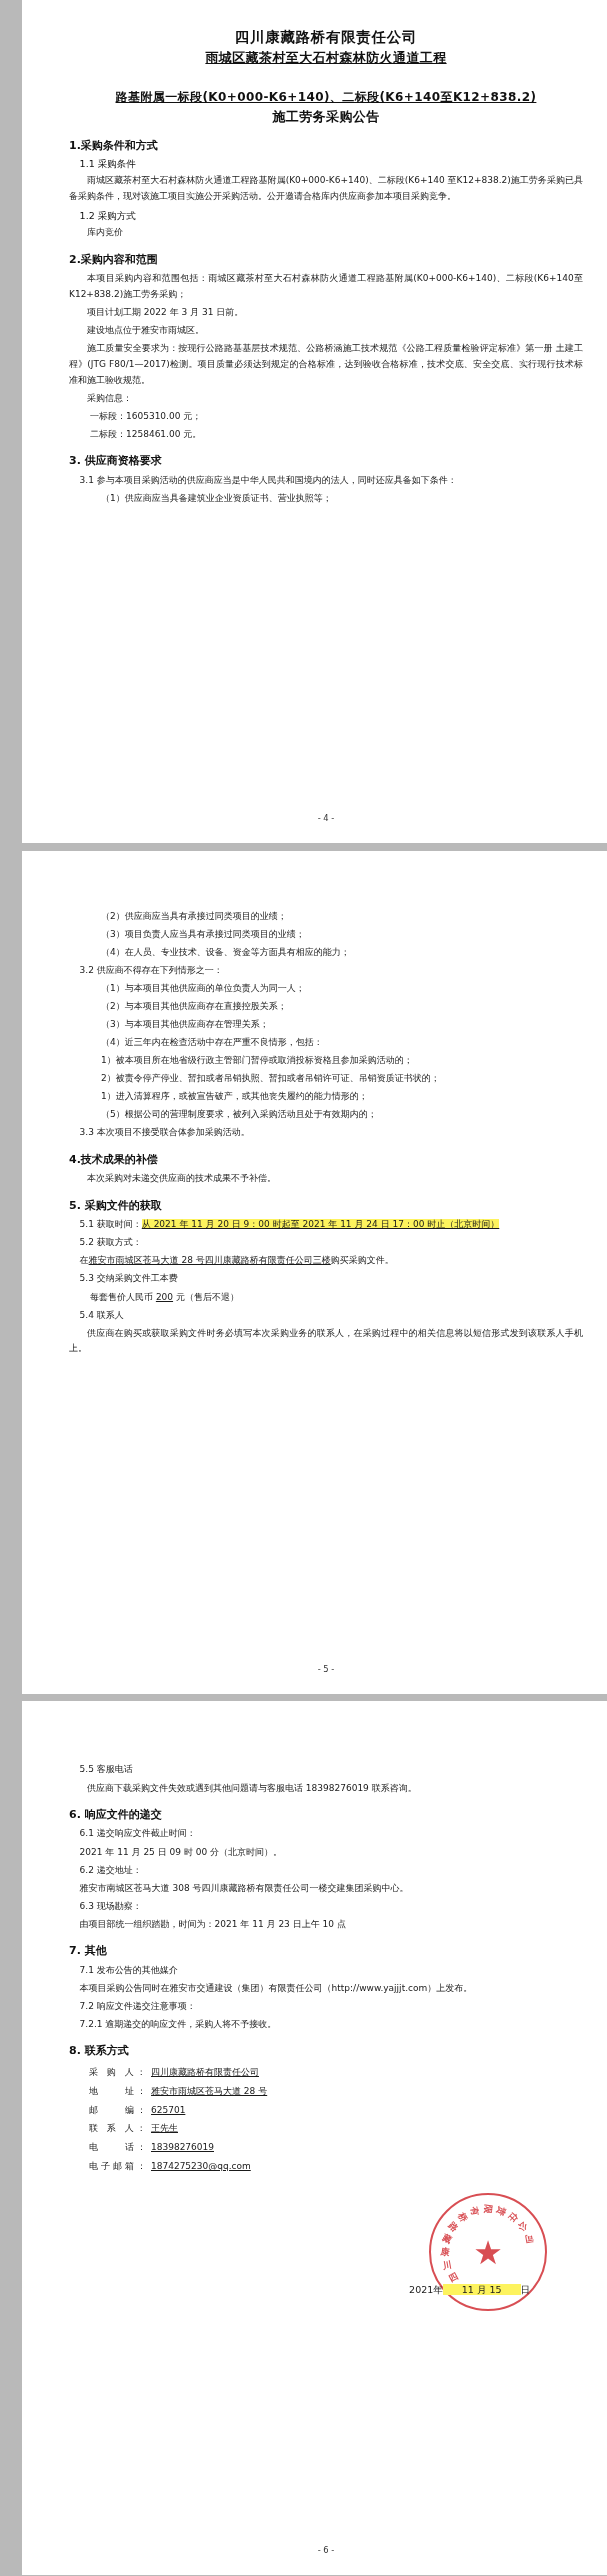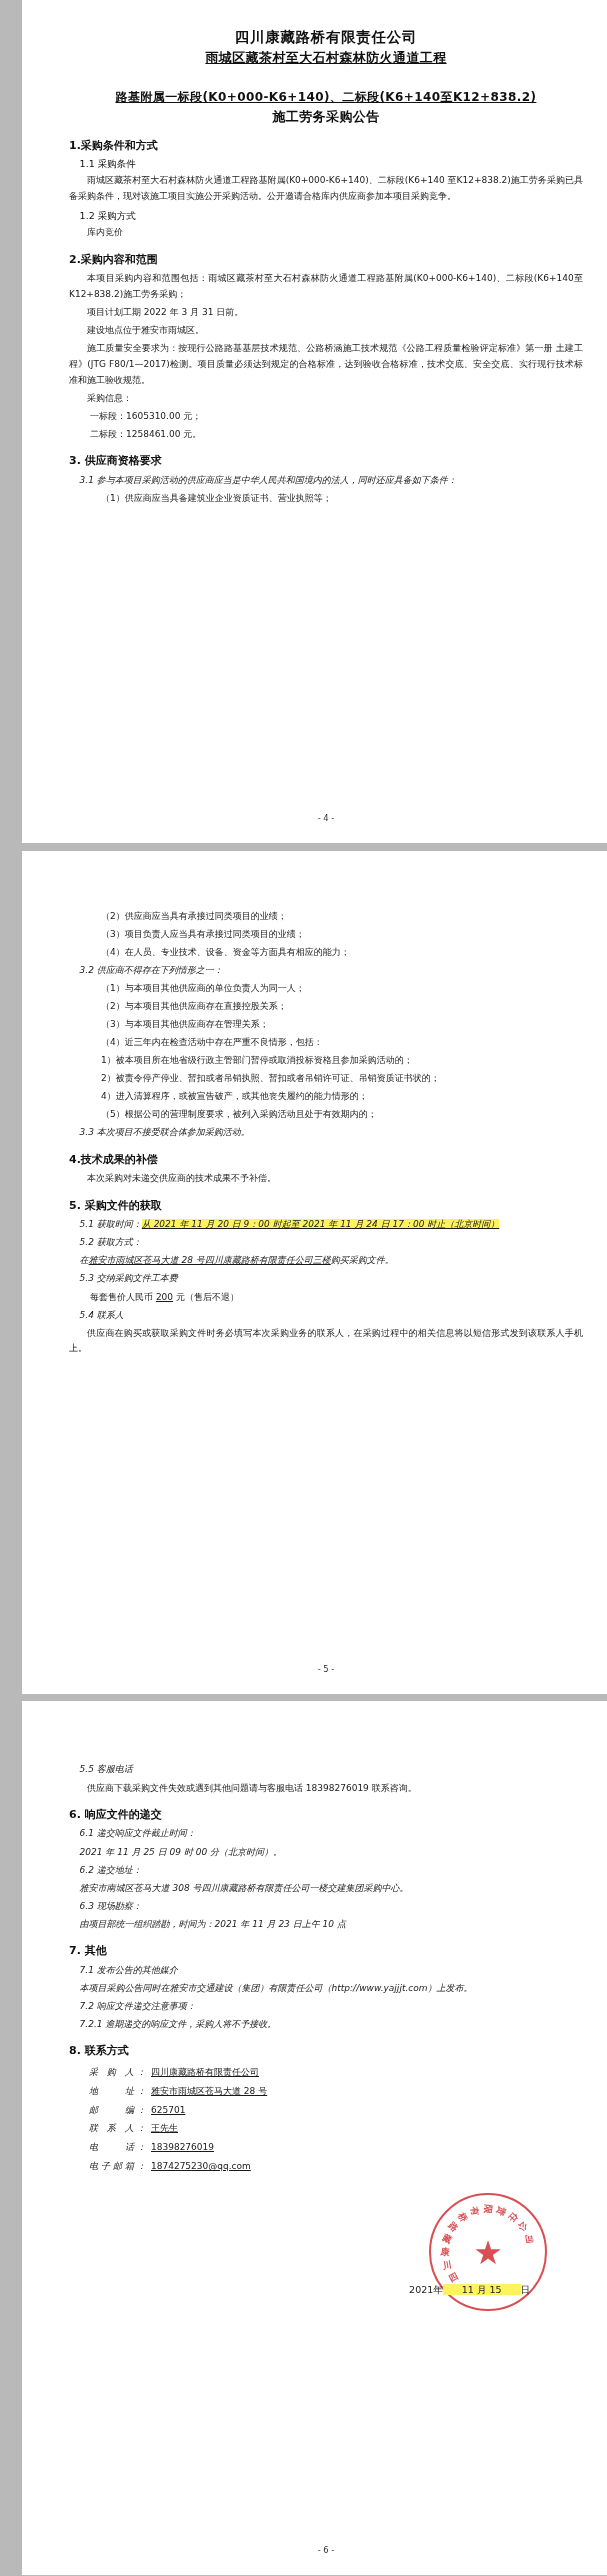--- a/index.html
+++ b/index.html
@@ -48,21 +48,21 @@
     margin: 5.3px 0 2.3px 10.6px;
   }
   p.body {
     font-size: 9px;
     color: #1a1a1a;
     line-height: 1.75;
     margin: 2.3px 0;
     text-align: justify;
     text-indent: 2em;
   }
-  p.body.ind1 { margin-left: 10.6px; text-indent: 0; font-style: italic; }
+  p.body.ind1 { margin-left: 10.6px; text-indent: 0; }
   p.body.ind2 { margin-left: 21px; text-indent: 0; }
   p.body.ind3 { margin-left: 32px; text-indent: 0; }
   .u { text-decoration: underline; }
   .hl { background: #fdf35e; }
 
   .pg-num {
     position: absolute;
     bottom: 20px;
     left: 0;
     right: 0;
@@ -75,21 +75,20 @@
     margin: 4.6px 0 0 20px;
     font-size: 9px;
     color: #1a1a1a;
     line-height: 2.1;
   }
   .contact-row { display: flex; }
   .contact-label {
     width: 62px;
     flex: none;
     letter-spacing: 3px;
-    font-style: italic;
   }
   .contact-val { flex: 1; }
   .contact-val.u { text-decoration: underline; }
 
   .sign-area {
     position: relative;
     height: 114px;
     margin-top: 12px;
   }
   .stamp {
@@ -184,21 +183,21 @@
     <p class="body ind3">（2）供应商应当具有承接过同类项目的业绩；</p>
     <p class="body ind3">（3）项目负责人应当具有承接过同类项目的业绩；</p>
     <p class="body ind3">（4）在人员、专业技术、设备、资金等方面具有相应的能力；</p>
     <p class="body ind1">3.2 供应商不得存在下列情形之一：</p>
     <p class="body ind3">（1）与本项目其他供应商的单位负责人为同一人；</p>
     <p class="body ind3">（2）与本项目其他供应商存在直接控股关系；</p>
     <p class="body ind3">（3）与本项目其他供应商存在管理关系；</p>
     <p class="body ind3">（4）近三年内在检查活动中存在严重不良情形，包括：</p>
     <p class="body ind3">1）被本项目所在地省级行政主管部门暂停或取消投标资格且参加采购活动的；</p>
     <p class="body ind3">2）被责令停产停业、暂扣或者吊销执照、暂扣或者吊销许可证、吊销资质证书状的；</p>
-    <p class="body ind3">4）进入清算程序，或被宣告破产，或其他丧失履约的能力情形的；</p>
+    <p class="body ind3">1）进入清算程序，或被宣告破产，或其他丧失履约的能力情形的；</p>
     <p class="body ind3">（5）根据公司的营理制度要求，被列入采购活动且处于有效期内的；</p>
     <p class="body ind1">3.3 本次项目不接受联合体参加采购活动。</p>
 
     <div class="sec-h">4.技术成果的补偿</div>
     <p class="body">本次采购对未递交供应商的技术成果不予补偿。</p>
 
     <div class="sec-h">5. 采购文件的获取</div>
     <p class="body ind1" style="text-indent:0">
       <span>5.1 获取时间：</span><span class="hl u">从 2021 年 11 月 20 日 9：00 时起至 2021 年 11 月 24 日 17：00 时止（北京时间）</span>
     </p>

